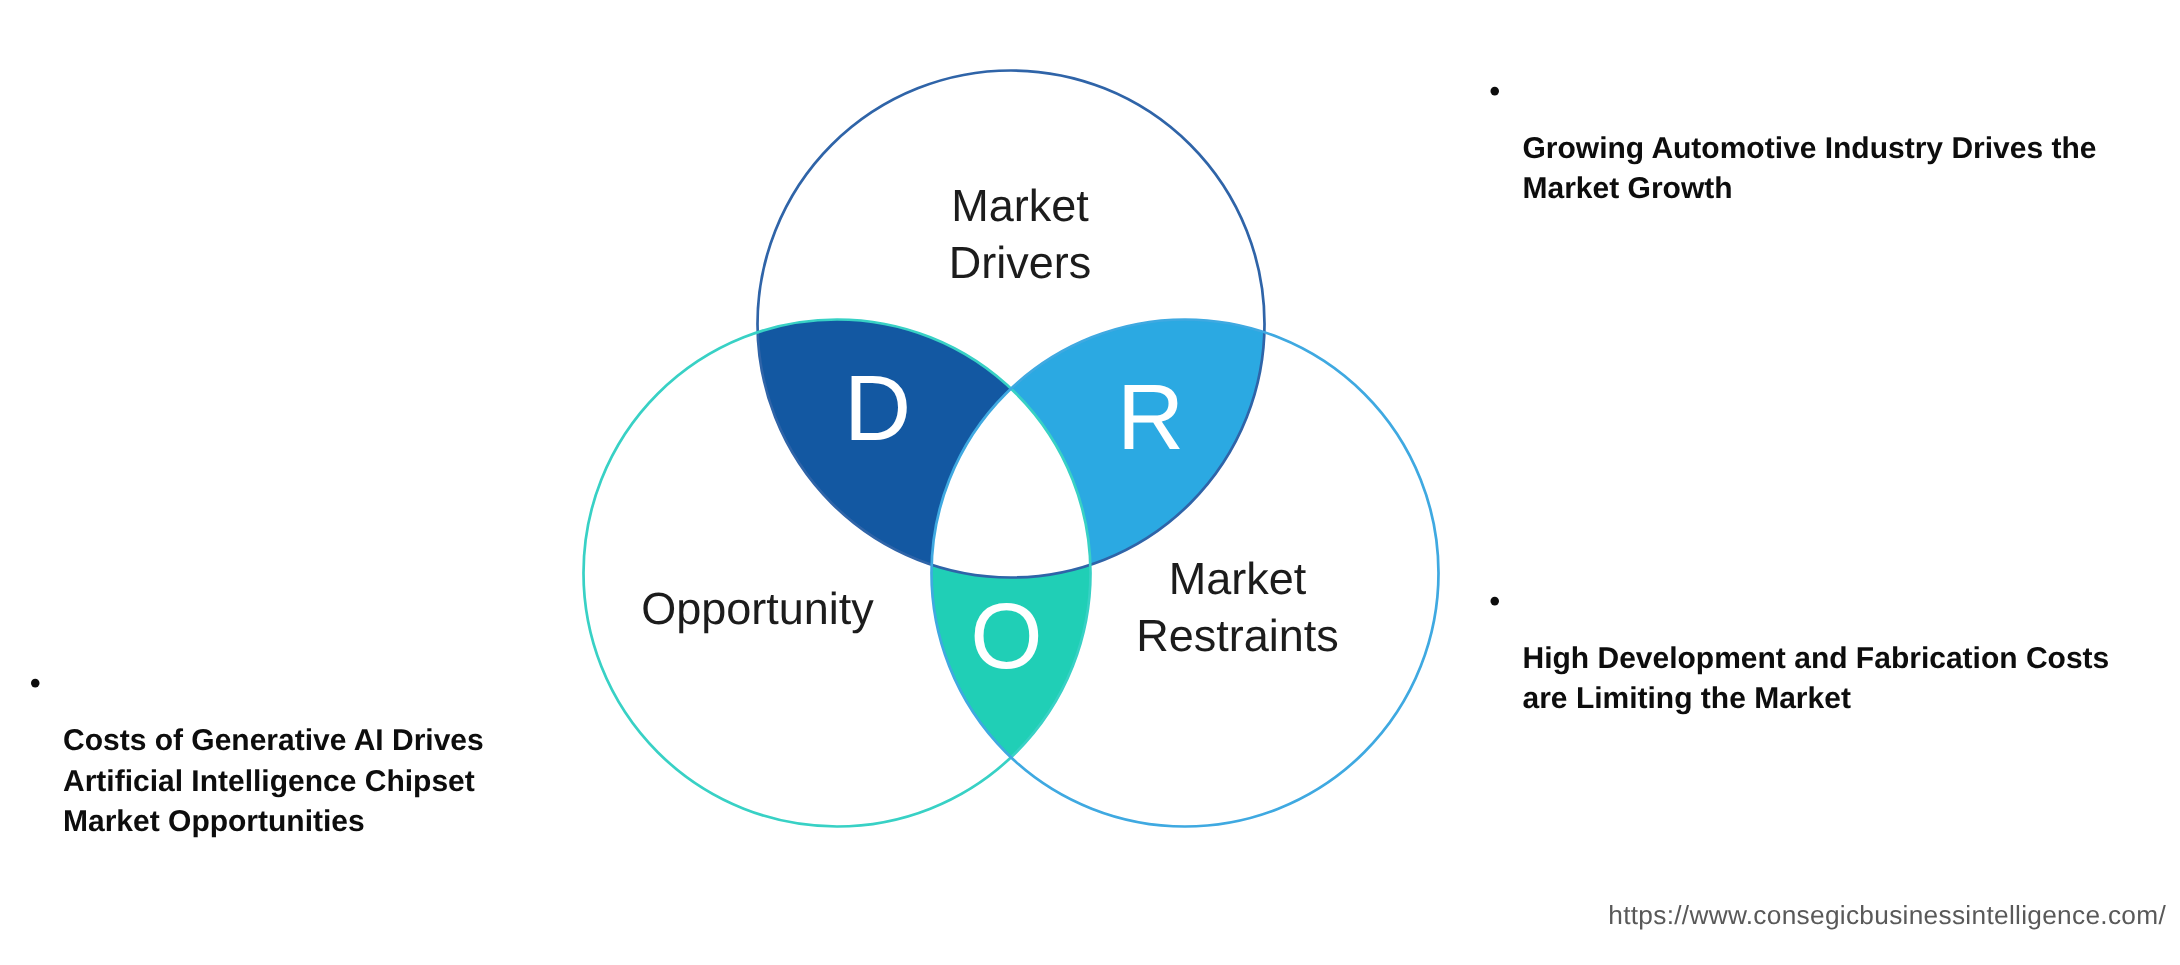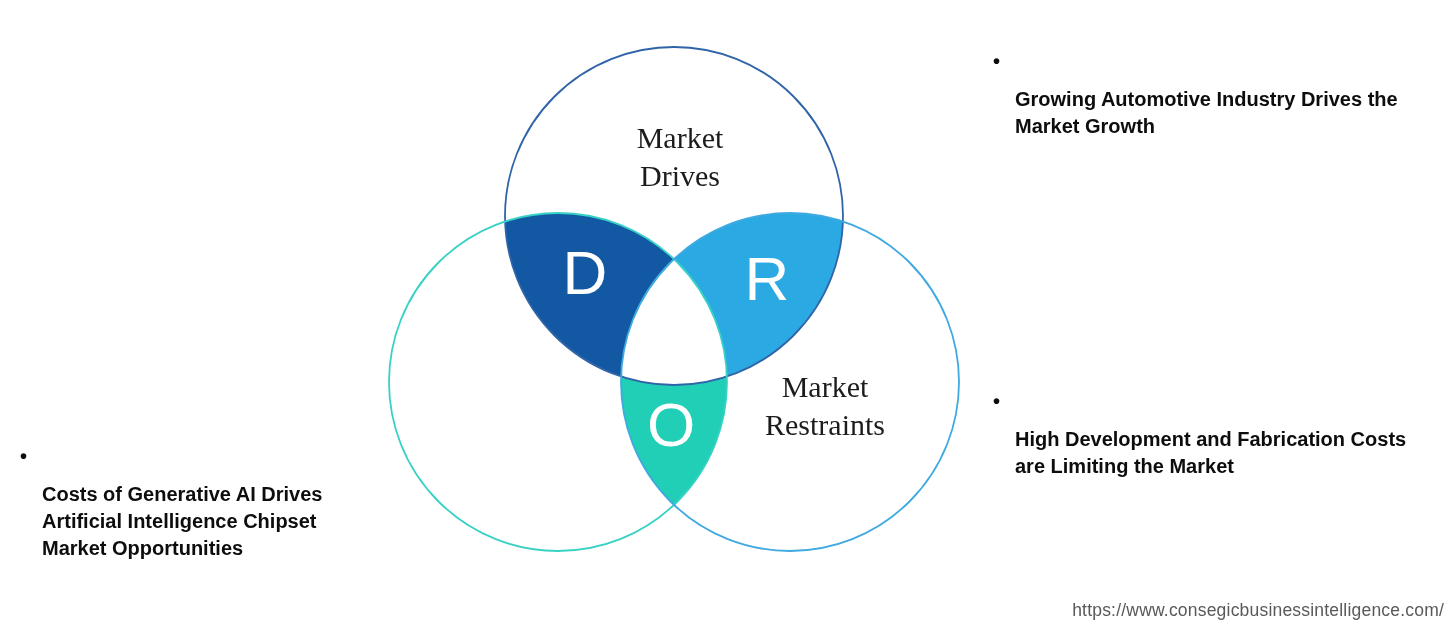--- a/index.html
+++ b/index.html
@@ -15,21 +15,20 @@
   svg.venn { position: absolute; left: 0; top: 0; }
 
   .circle-label {
     position: absolute;
     transform: translate(-50%, 0);
     text-align: center;
     font-size: 30px;
     line-height: 38px;
     color: #1c1c1c;
     white-space: nowrap;
-    font-family: Liberation Serif, serif;
   }
   .venn-letter {
     position: absolute;
     transform: translate(-50%, -50%);
     color: #ffffff;
     font-size: 62px;
     line-height: 1;
     font-weight: 400;
   }
   .bullet {
@@ -106,23 +105,24 @@
       </g>
     </g>
 
     <circle cx="674" cy="216" r="169" fill="none" stroke-width="1.8" stroke="#2F64A8"></circle>
     <circle cx="558" cy="382" r="169" fill="none" stroke-width="1.8" stroke="#38D1C5"></circle>
     <circle cx="790" cy="382" r="169" fill="none" stroke-width="1.8" stroke="#3FA9E1"></circle>
   </svg>
 
   <div class="circle-label" style="left:680px; top:119px;">
     <div>Market</div>
-    <div>Drives</div>
+    <div>Drivers</div>
   </div>
 
+  <div class="circle-label" style="left:505px; top:388px;">Opportunity</div>
 
   <div class="circle-label" style="left:825px; top:368px;">
     <div>Market</div>
     <div>Restraints</div>
   </div>
 
   <div class="venn-letter" style="left:585px; top:273px;">D</div>
   <div class="venn-letter" style="left:767px; top:279px;">R</div>
   <div class="venn-letter" style="left:671px; top:425px;">O</div>
 

